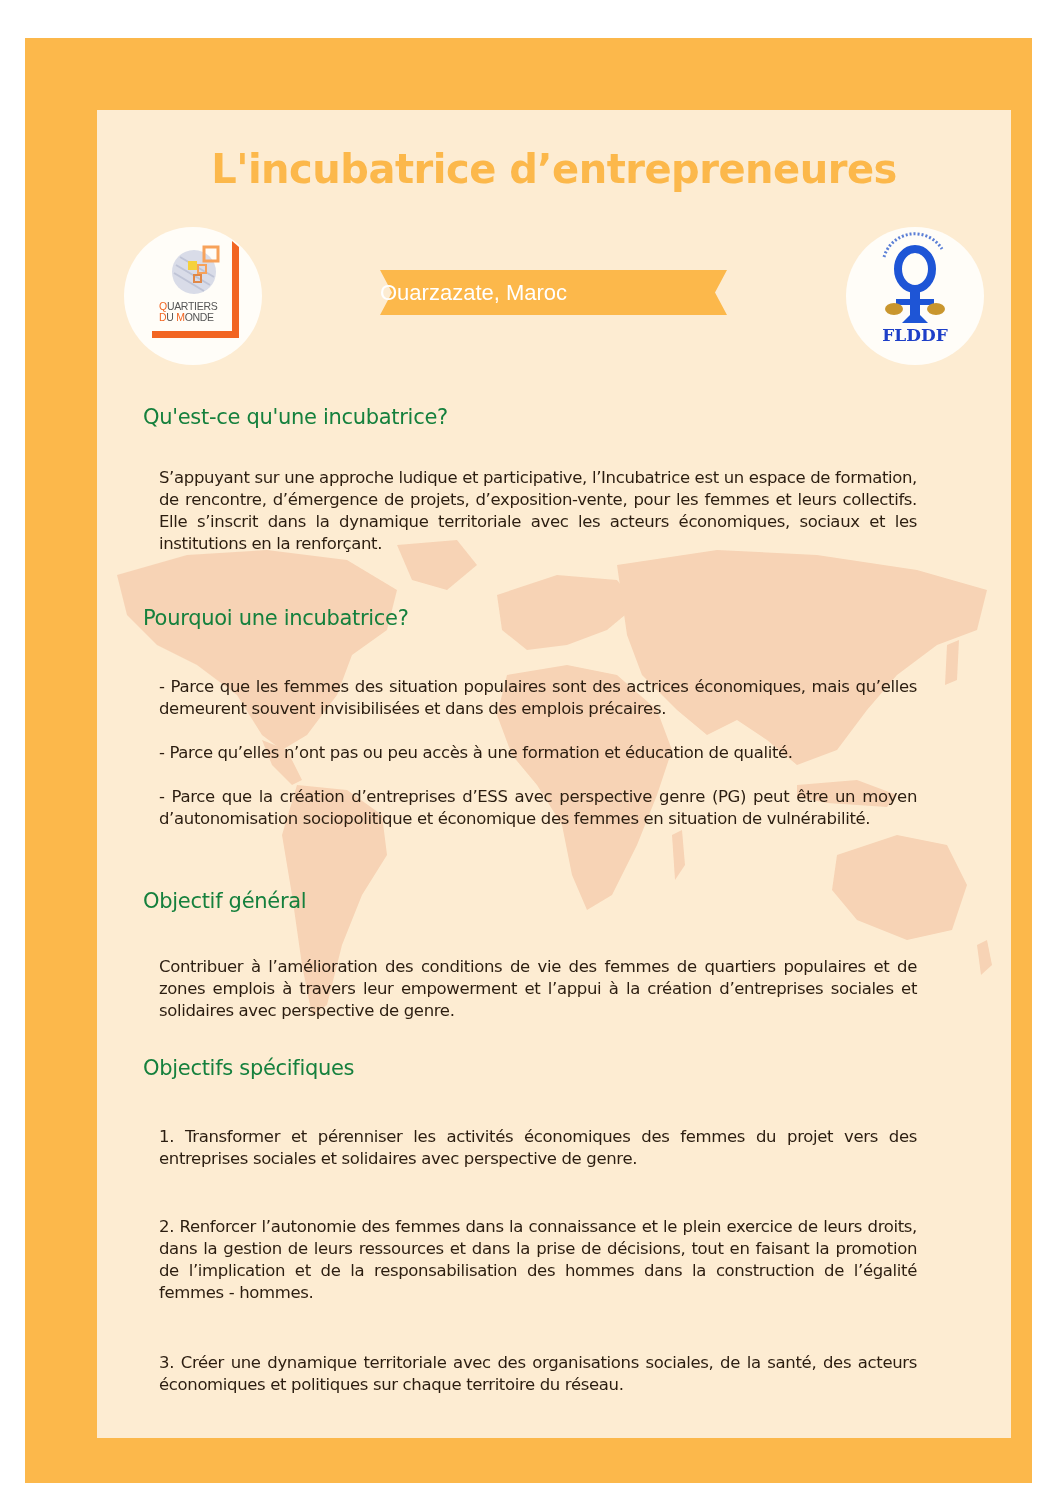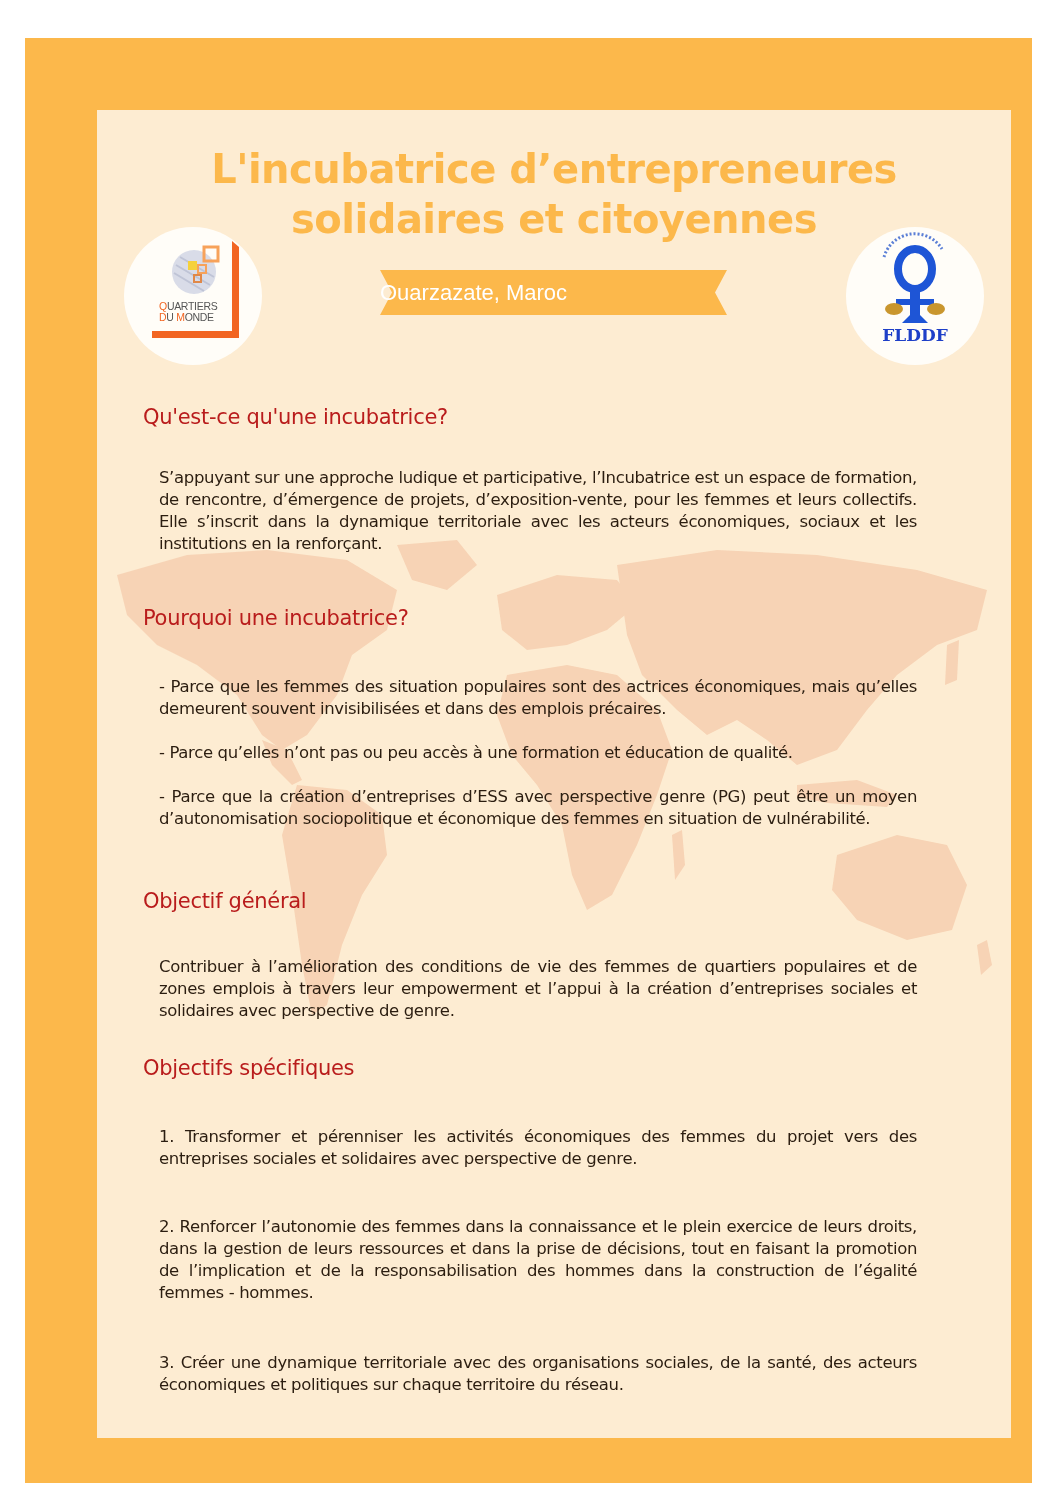--- a/index.html
+++ b/index.html
@@ -41,21 +41,21 @@
   .flddf-text {
     position: absolute; left: 0; top: 98px; width: 138px; text-align: center;
     font-family: "DejaVu Serif", serif; font-weight: bold; font-size: 17px; color: #1e3fc8;
   }
   .content {
     position: absolute; left: 46px; top: 0; width: 758px;
     font-family: "DejaVu Sans", sans-serif; color: #2b1d10;
   }
   .h {
     position: absolute; left: 0; margin: 0; font-weight: normal;
-    color: #b91c1c; font-size: 21px; line-height: 26px; letter-spacing: -0.3px;
+    color: #15803d; font-size: 21px; line-height: 26px; letter-spacing: -0.3px;
   }
   .p {
     position: absolute; left: 0; width: 758px; margin: 16px;
     font-size: 16.5px; line-height: 22px; text-align: justify; letter-spacing: -0.35px;
   }
   .line { display: block; }
 </style>
 </head>
 <body>
 
@@ -86,21 +86,20 @@
         <path d="M700,250 L760,245 L800,260 L790,272 L730,268 L700,262 Z"></path>
 
         <path d="M740,320 L800,300 L850,310 L870,350 L855,395 L810,405 L760,385 L735,355 Z"></path>
 
         <path d="M880,410 L890,405 L895,430 L884,440 Z"></path>
       </g>
     </svg>
 
     <h1 class="title">
       <span class="line">L'incubatrice d’entrepreneures</span>
-      <span class="line">solidaires et citoyennes</span>
     </h1>
 
     <div class="ribbon">
       <svg width="347" height="45" viewBox="0 0 347 45">
         <polygon points="0,0 347,0 335,22.5 347,45 0,45 12,22.5" fill="#fcb84b"></polygon>
       </svg>
       <div class="ribbon-text">Ouarzazate, Maroc</div>
     </div>
 
     <div class="logo logo-left">

